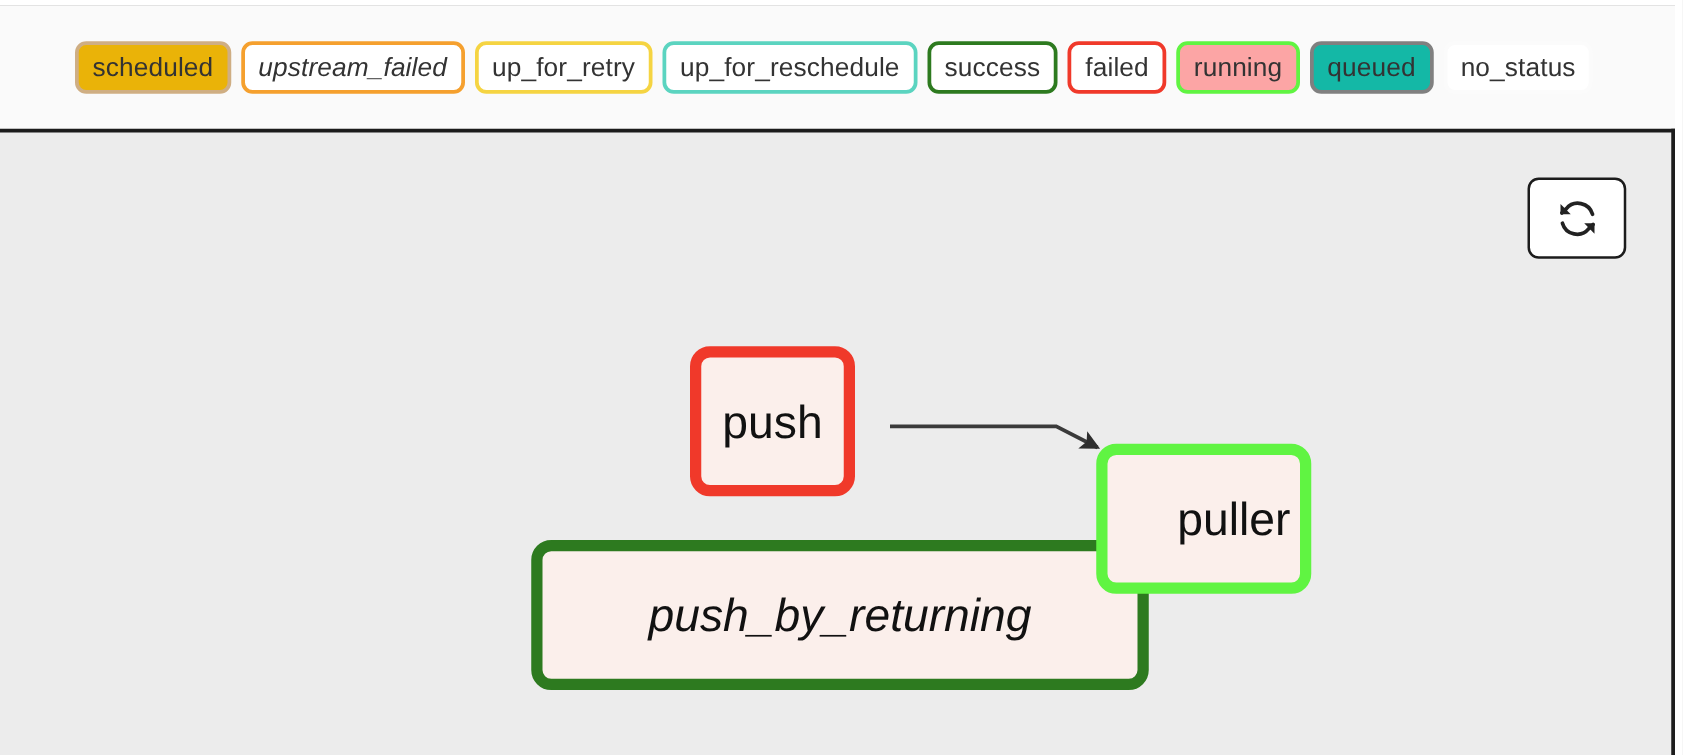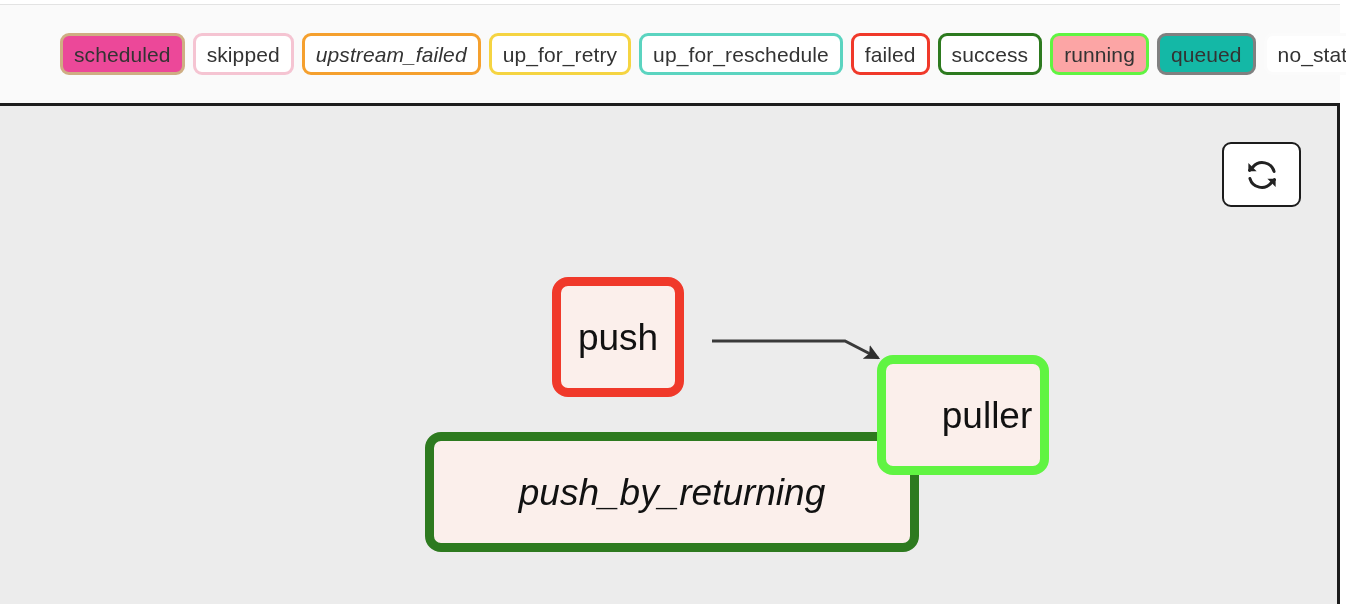--- a/index.html
+++ b/index.html
@@ -149,27 +149,26 @@
   }
 </style>
 </head>
 <body>
 
 <div id="app">
 
   <div class="top-rule"></div>
 
   <div class="legend-bar" id="legend-bar">
-      <div class="legend-badge" style="border-color: rgb(207, 174, 131); background: #ec4899; color: rgb(51, 51, 51);">scheduled</div>
-      <div class="legend-badge" style="border-color: rgb(245, 196, 210); background: rgb(255, 255, 255); color: rgb(51, 51, 51);">skipped</div>
+      <div class="legend-badge" style="border-color: rgb(207, 174, 131); background: #eab308; color: rgb(51, 51, 51);">scheduled</div>
       <div class="legend-badge" style="border-color: rgb(245, 160, 46); background: rgb(255, 255, 255); color: rgb(51, 51, 51); font-style: italic;">upstream_failed</div>
       <div class="legend-badge" style="border-color: rgb(245, 212, 66); background: rgb(255, 255, 255); color: rgb(51, 51, 51);">up_for_retry</div>
       <div class="legend-badge" style="border-color: rgb(91, 212, 192); background: rgb(255, 255, 255); color: rgb(51, 51, 51);">up_for_reschedule</div>
+      <div class="legend-badge" style="border-color: rgb(45, 122, 31); background: rgb(255, 255, 255); color: rgb(51, 51, 51);">success</div>
       <div class="legend-badge" style="border-color: rgb(240, 57, 42); background: rgb(255, 255, 255); color: rgb(51, 51, 51);">failed</div>
-      <div class="legend-badge" style="border-color: rgb(45, 122, 31); background: rgb(255, 255, 255); color: rgb(51, 51, 51);">success</div>
       <div class="legend-badge" style="border-color: rgb(96, 244, 66); background: #fca5a5; color: rgb(51, 51, 51);">running</div>
       <div class="legend-badge" style="border-color: rgb(128, 128, 128); background: #14b8a6; color: rgb(51, 51, 51);">queued</div>
       <div class="legend-badge" style="border-color: rgb(251, 251, 251); background: rgb(255, 255, 255); color: rgb(51, 51, 51);">no_status</div>
     </div>
 
   <div class="graph-canvas">
 
     <svg class="edges" viewBox="0 0 1346 604" xmlns="http://www.w3.org/2000/svg" style="left:0;top:-103px;">
       <defs>
         <marker id="arrow" viewBox="0 0 10 10" refX="8.5" refY="5" markerWidth="5.2" markerHeight="5.2" orient="auto-start-reverse">

